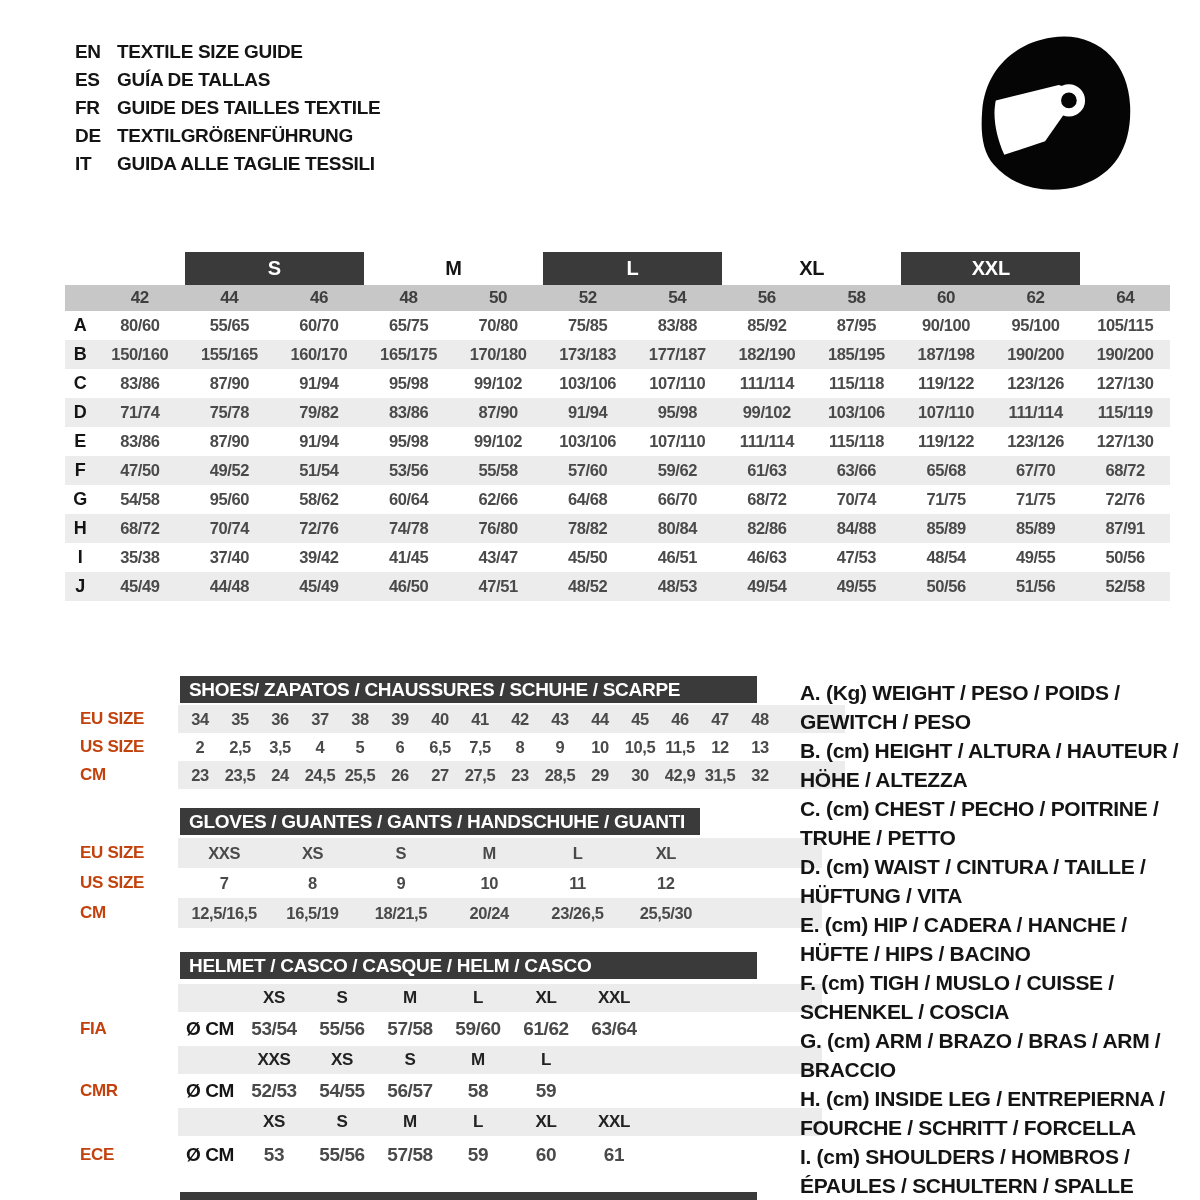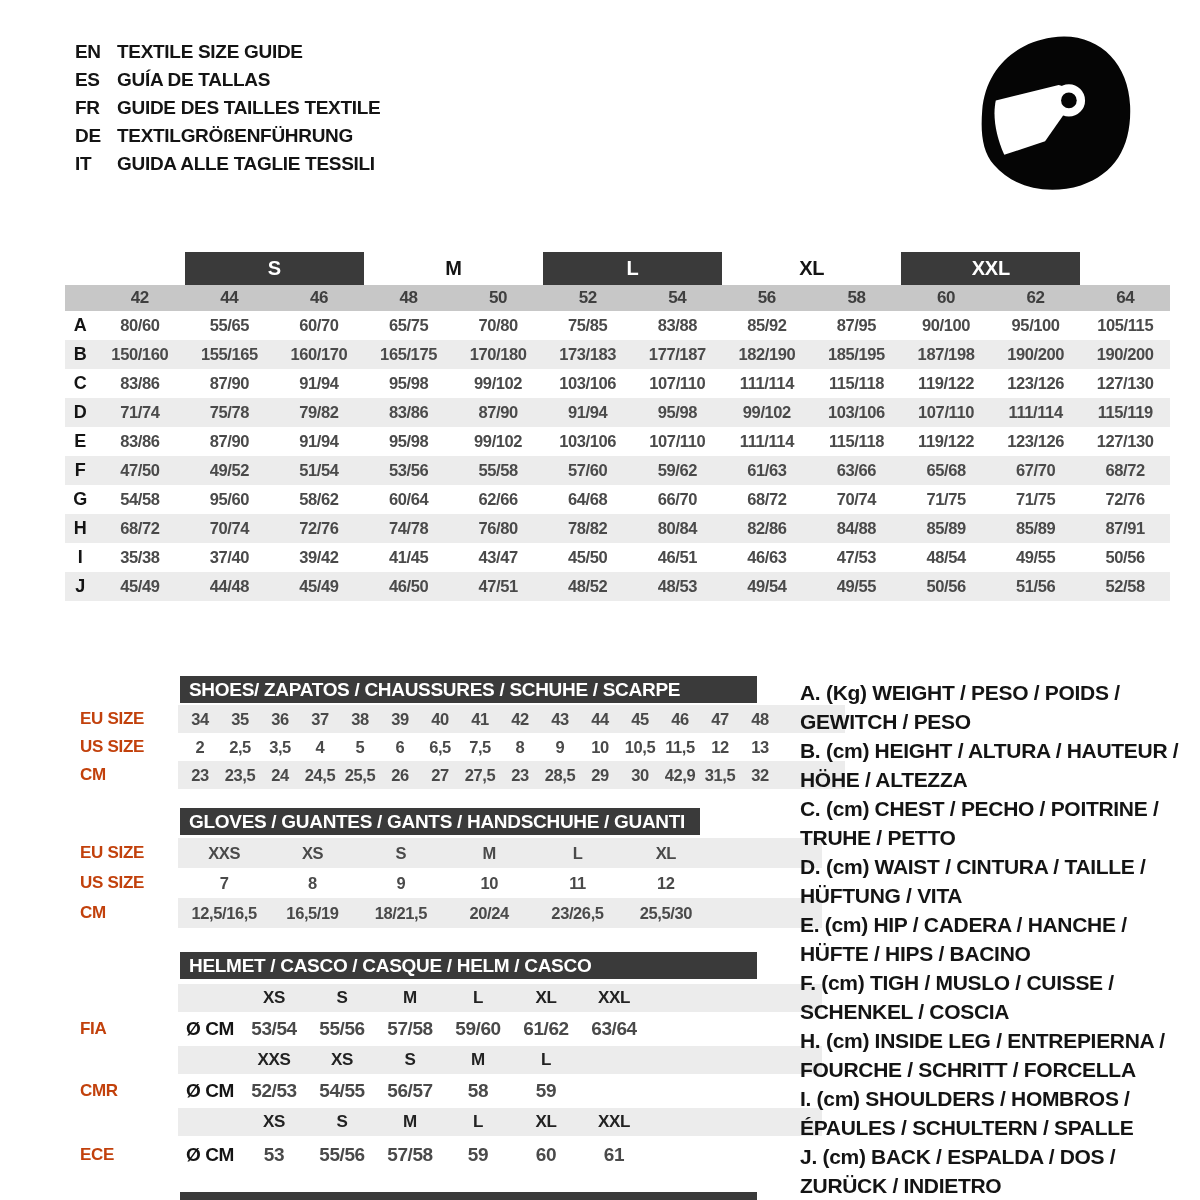--- a/index.html
+++ b/index.html
@@ -458,20 +458,21 @@
       </div>
   </div>
 
   <div class="legend" id="legend">
       <div class="legend-item">A. (Kg) WEIGHT / PESO / POIDS / GEWITCH / PESO</div>
       <div class="legend-item">B. (cm) HEIGHT / ALTURA / HAUTEUR / HÖHE / ALTEZZA</div>
       <div class="legend-item">C. (cm) CHEST / PECHO / POITRINE / TRUHE / PETTO</div>
       <div class="legend-item">D. (cm) WAIST / CINTURA / TAILLE / HÜFTUNG / VITA</div>
       <div class="legend-item">E. (cm) HIP / CADERA / HANCHE / HÜFTE / HIPS /  BACINO</div>
       <div class="legend-item">F. (cm) TIGH / MUSLO / CUISSE / SCHENKEL / COSCIA</div>
+      <div class="legend-item">G. (cm) ARM  / BRAZO / BRAS / ARM / BRACCIO</div>
       <div class="legend-item">H. (cm) INSIDE LEG / ENTREPIERNA / FOURCHE / SCHRITT / FORCELLA</div>
       <div class="legend-item">I. (cm) SHOULDERS / HOMBROS / ÉPAULES / SCHULTERN / SPALLE</div>
       <div class="legend-item">J. (cm) BACK / ESPALDA / DOS / ZURÜCK / INDIETRO</div>
     </div>
 
   <div class="bottom-bar"></div>
 
 </div>
 
 </body></html>

